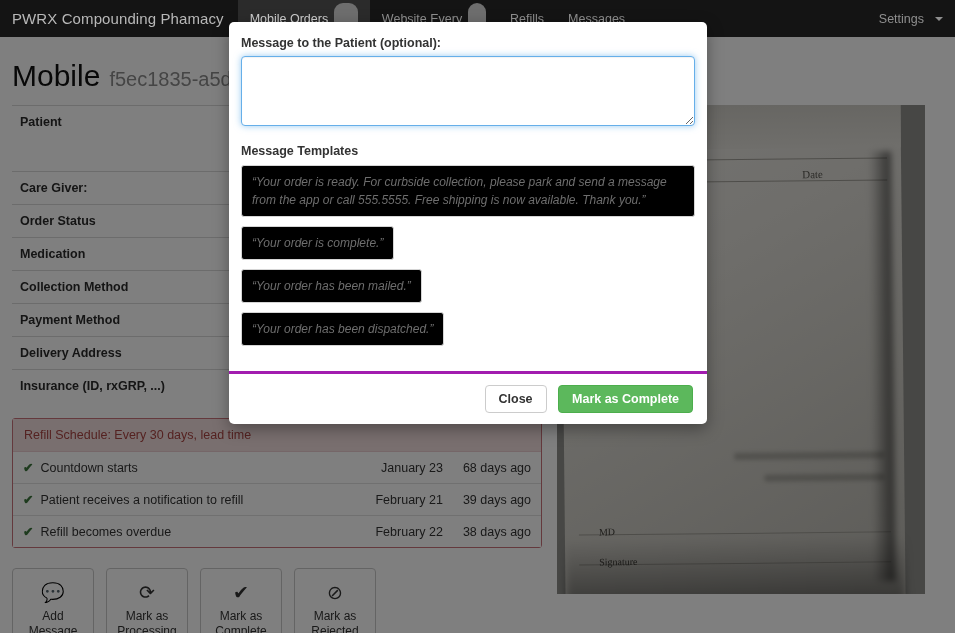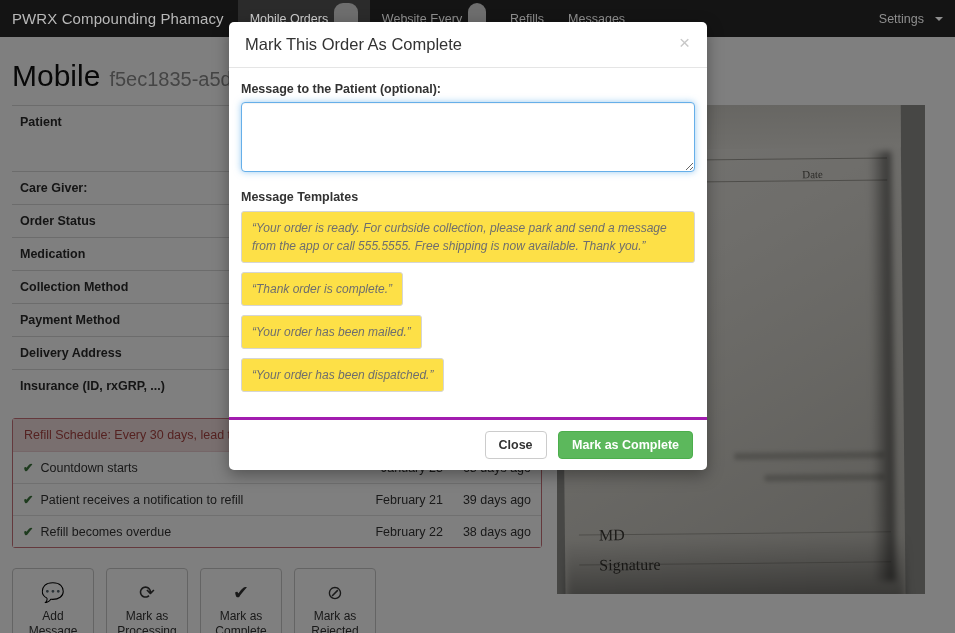--- a/index.html
+++ b/index.html
@@ -96,21 +96,21 @@
     position:absolute; right:10px; top:52px; width:22px; height:430px;
     background:linear-gradient(90deg,rgba(0,0,0,0),rgba(0,0,0,.55));
     filter:blur(3px);
   }
   .rx-shadow-b {
     position:absolute; left:0; right:0; bottom:-6px; height:70px;
     background:linear-gradient(0deg,rgba(0,0,0,.45),rgba(0,0,0,0));
     filter:blur(4px);
   }
   .rx-sig {
-    position:absolute; left:34px; font-size:16px; color:#3a3833;
+    position:absolute; left:34px; font-size:10px; color:#3a3833;
     font-family:"Liberation Serif", serif;
   }
   .rx-blur-text {
     position:absolute; right:20px; height:7px; background:rgba(70,68,62,.3);
     filter:blur(2px); border-radius:2px;
   }
 
   
   .backdrop {
     position:absolute; top:37px; left:0; right:0; bottom:0;
@@ -134,21 +134,21 @@
   .modal-body { padding:14px 12px 16px; }
   .field-label { font-size:12.5px; font-weight:bold; color:#333; margin-bottom:6px; }
   .msg-area {
     width:100%; height:70px; border:1px solid #66afe9; border-radius:4px;
     outline:none; padding:7px 9px; font-size:12.5px; resize:vertical;
     box-shadow:0 0 7px rgba(102,175,233,.65), inset 0 1px 1px rgba(0,0,0,.05);
     font-family:"Liberation Sans", sans-serif; color:#555;
   }
   .templates-label { font-size:12.5px; font-weight:bold; color:#333; margin:14px 0 7px; }
   .tpl {
-    display:block; border:1px solid #d5d5d5; border-radius:3px; background:#fde047;
+    display:block; border:1px solid #d5d5d5; border-radius:3px; background:#000000;
     padding:7px 10px; font-size:12px; font-style:italic; color:#6e6e6e;
     cursor:pointer; margin-bottom:9px; line-height:1.5;
     font-family:"Liberation Sans", sans-serif; text-align:left;
   }
   .tpl.full { width:100%; }
   .tpl.inline { display:inline-block; width:auto; }
   .tpl-wrap { display:block; }
   .modal-footer {
     padding:11px 14px; border-top:3px solid #a21caf; text-align:right;
   }
@@ -291,34 +291,30 @@
   </div>
   <div class="nav-right">
     <div class="nav-link">
       <span>Settings</span>
       <span class="caret"></span>
     </div>
   </div>
 </div>
 
 <div class="modal">
-  <div class="modal-header">
-    <div class="modal-title">Mark This Order As Complete</div>
-    <button class="modal-close">×</button>
-  </div>
 
   <div class="modal-body">
     <div class="field-label">Message to the Patient (optional):</div>
     <textarea class="msg-area" autofocus="" placeholder="" style=""></textarea>
 
     <div class="templates-label">Message Templates</div>
 
     <div class="tpl-wrap">
       <button class="tpl full">“Your order is ready. For curbside collection, please park and send a message from the app or call 555.5555. Free shipping is now available. Thank you.”</button>
-      <div><button class="tpl inline">“Thank order is complete.”</button></div>
+      <div><button class="tpl inline">“Your order is complete.”</button></div>
       <div><button class="tpl inline">“Your order has been mailed.”</button></div>
       <div><button class="tpl inline">“Your order has been dispatched.”</button></div>
     </div>
   </div>
 
   <div class="modal-footer">
     <button class="btn btn-default">Close</button>
     <button class="btn btn-success">Mark as Complete</button>
   </div>
 </div>

